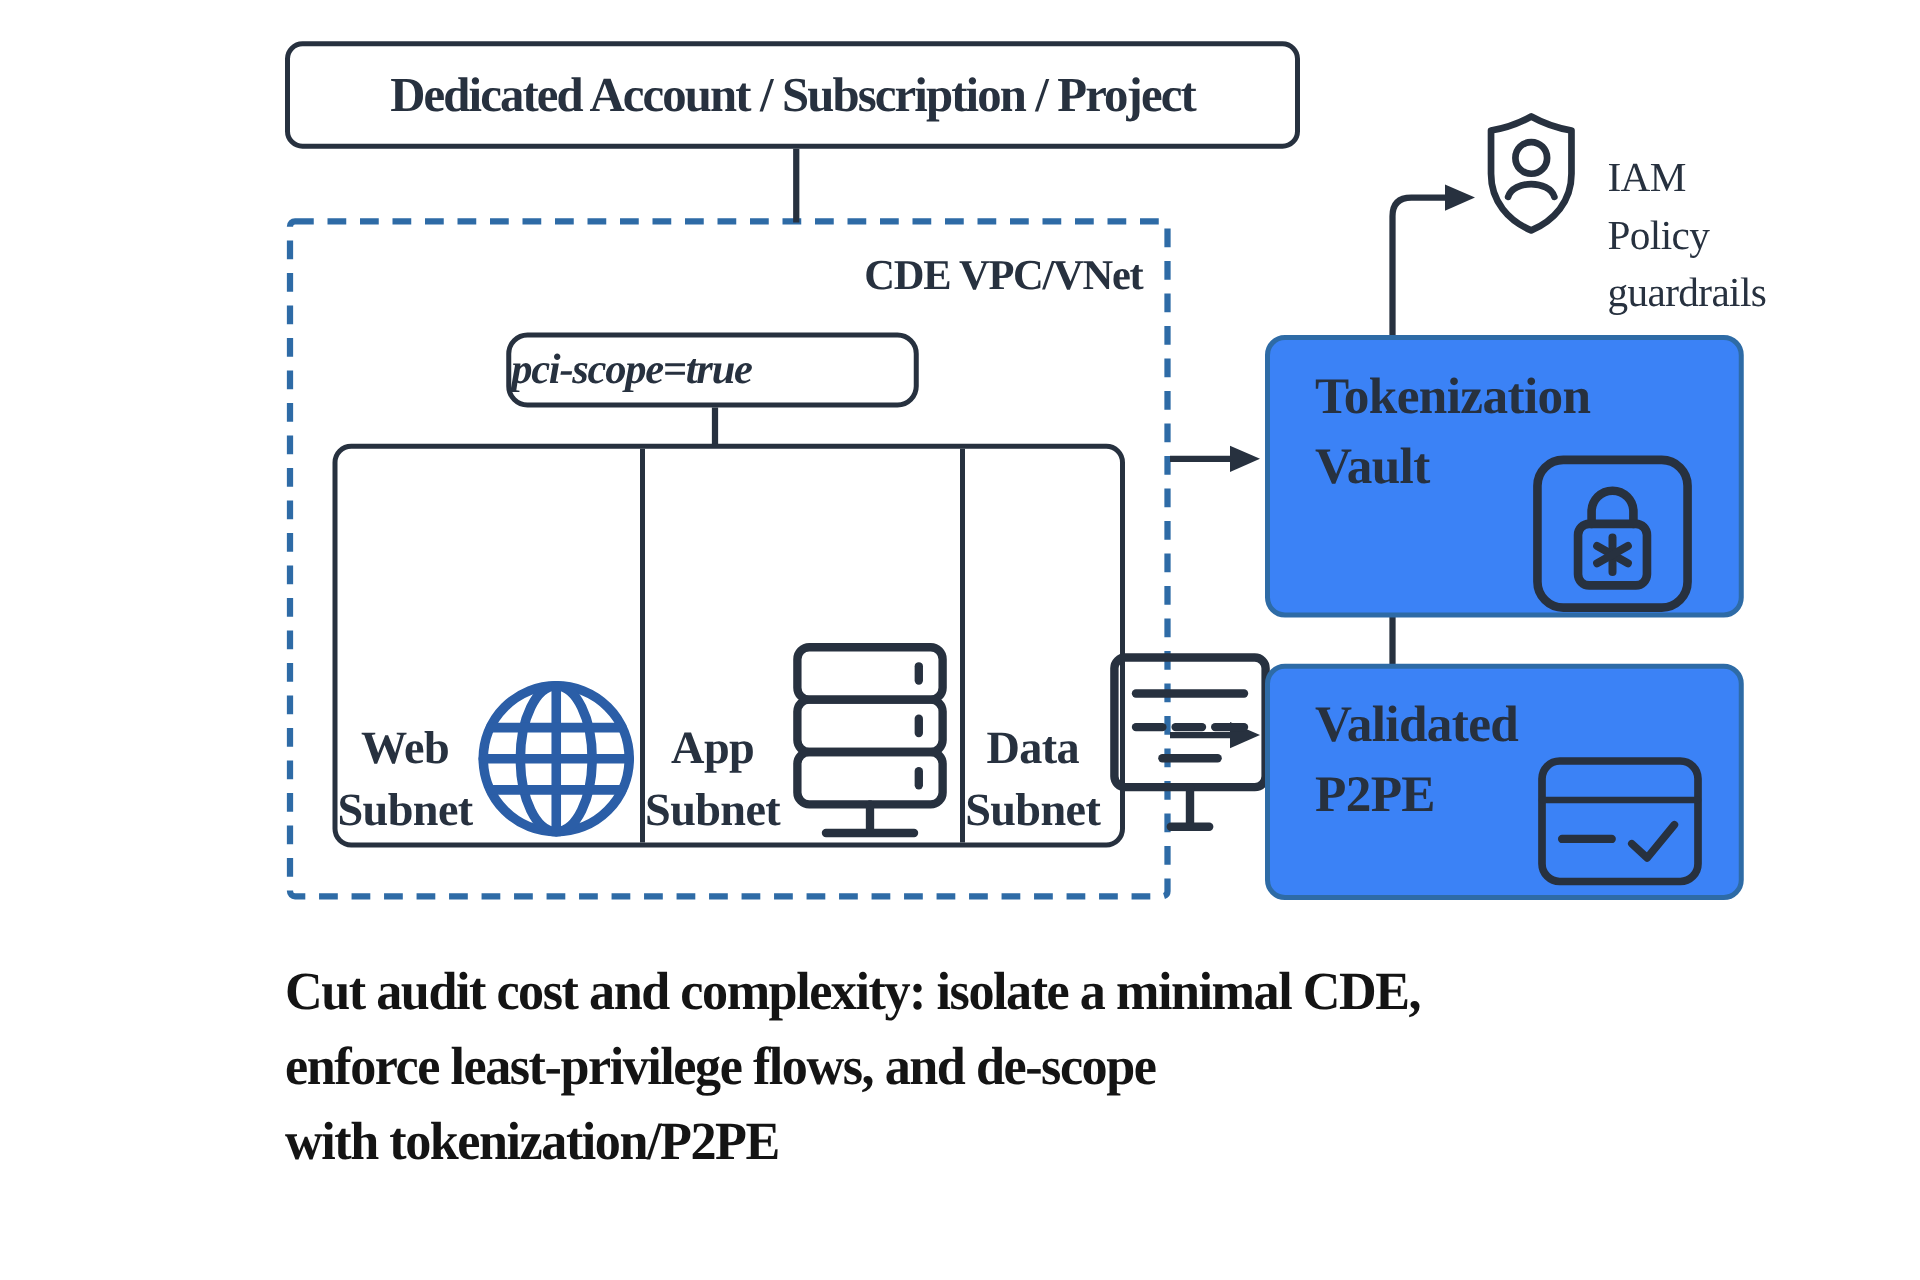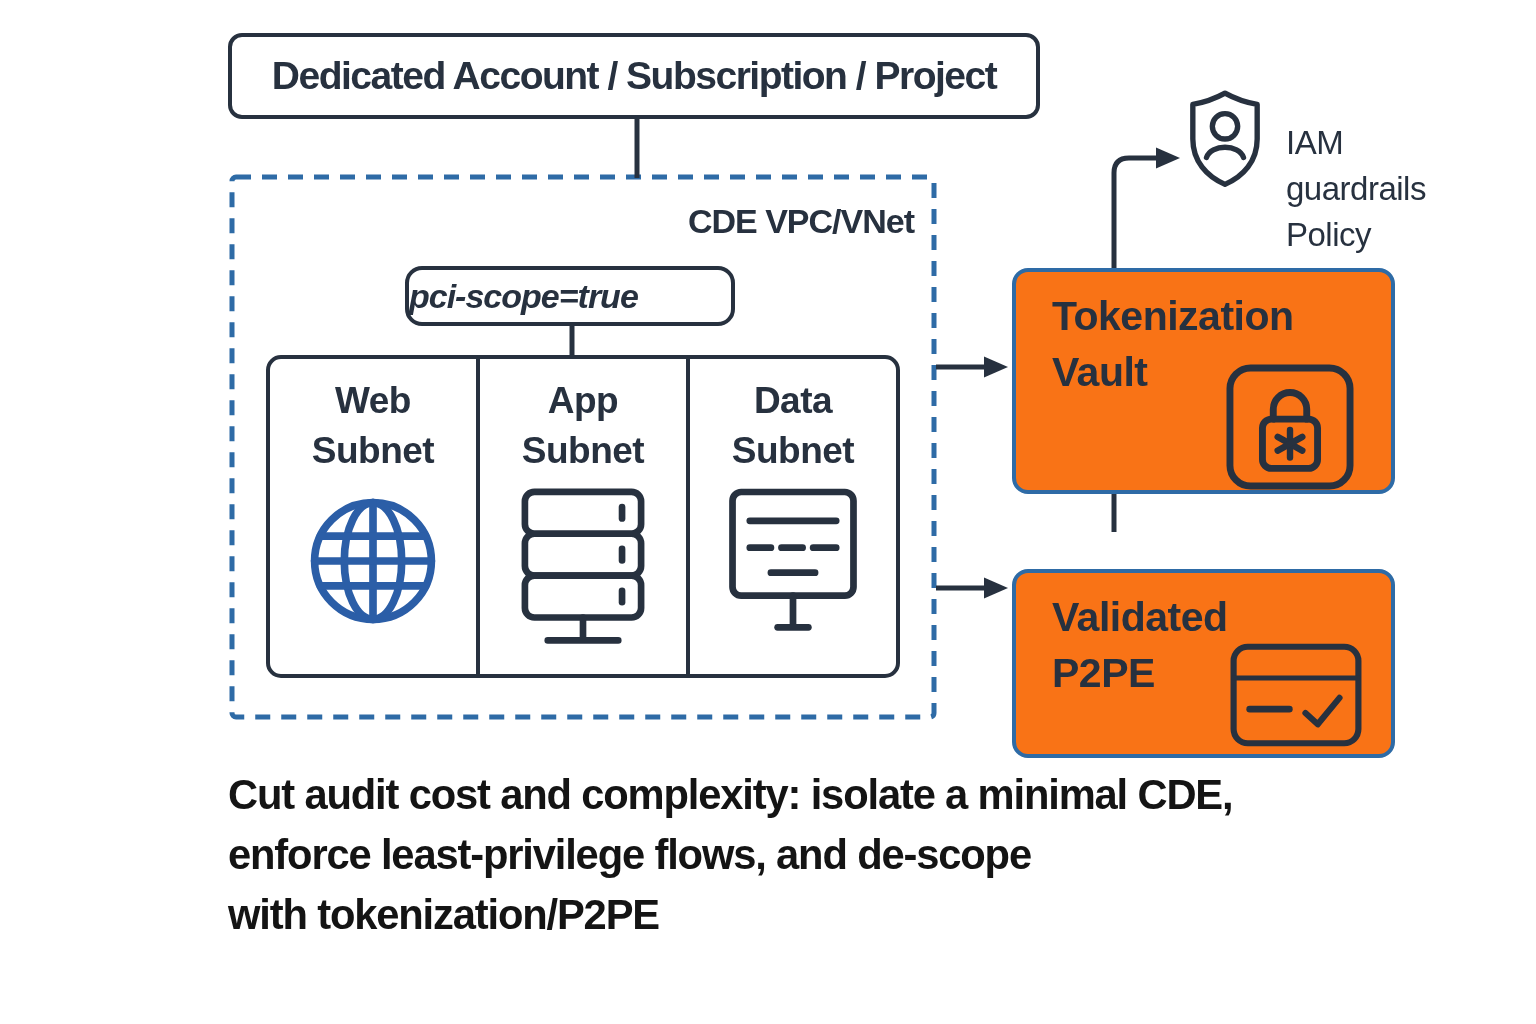--- a/index.html
+++ b/index.html
@@ -9,21 +9,21 @@
     --text-dark: #141414;
     --background: #ffffff;
   }
   * { margin: 0; padding: 0; box-sizing: border-box; }
   html, body { background: #fff; }
   .canvas {
     position: relative;
     width: 1536px;
     height: 1024px;
     background: var(--background, #fff);
-    font-family: Liberation Sans, sans-serif;
+    font-family: Liberation Serif, serif;
     overflow: hidden;
   }
   .abs { position: absolute; }
 
   
   .overlay { position: absolute; left: 0; top: 0; width: 1536px; height: 1024px; pointer-events: none; }
   .overlay .ink-lines { color: var(--ink, #27313f); }
   .overlay .blue-dash { color: var(--accent-blue, #2e6ba6); }
 
   
@@ -52,36 +52,36 @@
   }
   .pci-chip-label {
     font-size: 34px; font-weight: bold; font-style: italic;
     color: var(--ink, #27313f); letter-spacing: -1px;
   }
   .subnet-wrap {
     left: 266px; top: 355px; width: 634px; height: 323px;
     border: 4px solid var(--ink, #27313f); border-radius: 15px;
     display: flex; background: #fff;
   }
-  .subnet-cell { flex: 1 1 0; display: flex; flex-direction: column; align-items: center; padding-top: 17px; }
+  .subnet-cell { flex: 1 1 0; display: flex; flex-direction: row; align-items: flex-end; }
   .subnet-cell + .subnet-cell { border-left: 4px solid var(--ink, #27313f); }
   .subnet-title {
     font-size: 37px; font-weight: bold; line-height: 50px; text-align: center;
     color: var(--ink, #27313f); letter-spacing: -0.5px;
   }
   .subnet-icon { margin-top: 12px; color: var(--ink, #27313f); }
   .subnet-icon.globe { color: var(--globe-blue, #2b5ea7); margin-top: 18px; }
 
   
   .blue-box {
     border: 4px solid var(--accent-blue, #2e6ba6); border-radius: 16px;
-    background: #f97316;
+    background: #3b82f6;
   }
   .tv-box   { left: 1012px; top: 268px; width: 383px; height: 226px; }
-  .p2pe-box { left: 1012px; top: 531px; width: 383px; height: 189px; margin-top: 38px; }
+  .p2pe-box { left: 1012px; top: 531px; width: 383px; height: 189px; }
   .box-label {
     position: absolute; left: 36px; top: 16px;
     font-size: 41px; font-weight: bold; line-height: 56px;
     color: var(--ink, #27313f); letter-spacing: -0.5px;
   }
   .lock-icon { position: absolute; left: 210px; top: 92px; color: var(--ink, #27313f); }
   .card-icon { position: absolute; left: 213px; top: 70px; color: var(--ink, #27313f); }
 
   
   .shield-wrap { left: 1186px; top: 90px; color: var(--ink, #27313f); }
@@ -185,22 +185,22 @@
     </div>
   </div>
 
   <svg class="abs shield-wrap" width="78" height="98" viewBox="0 0 80 100" fill="none" stroke="currentColor" stroke-width="5.5" stroke-linecap="round" stroke-linejoin="round">
     <path d="M40 3 C49 8 61 12.5 73 14.5 V50 C73 73 58.5 88.5 40 96.5 C21.5 88.5 7 73 7 50 V14.5 C19 12.5 31 8 40 3 Z"></path>
     <circle cx="40" cy="37" r="13"></circle>
     <path d="M21 69 C25.5 55 54.5 55 59 69"></path>
   </svg>
   <div class="abs iam-text">
     <div>IAM</div>
+    <div>Policy</div>
     <div>guardrails</div>
-    <div>Policy</div>
   </div>
 
   <div class="abs blue-box tv-box">
     <div class="box-label">
       <div>Tokenization</div>
       <div>Vault</div>
     </div>
     <svg class="lock-icon" width="128" height="126" viewBox="0 0 130 128" fill="none" stroke="currentColor" stroke-width="7" stroke-linecap="round" stroke-linejoin="round">
       <rect x="4" y="4" width="122" height="120" rx="21"></rect>
       <path d="M48 56 V46 A17 17 0 0 1 82 46 V56"></path>

